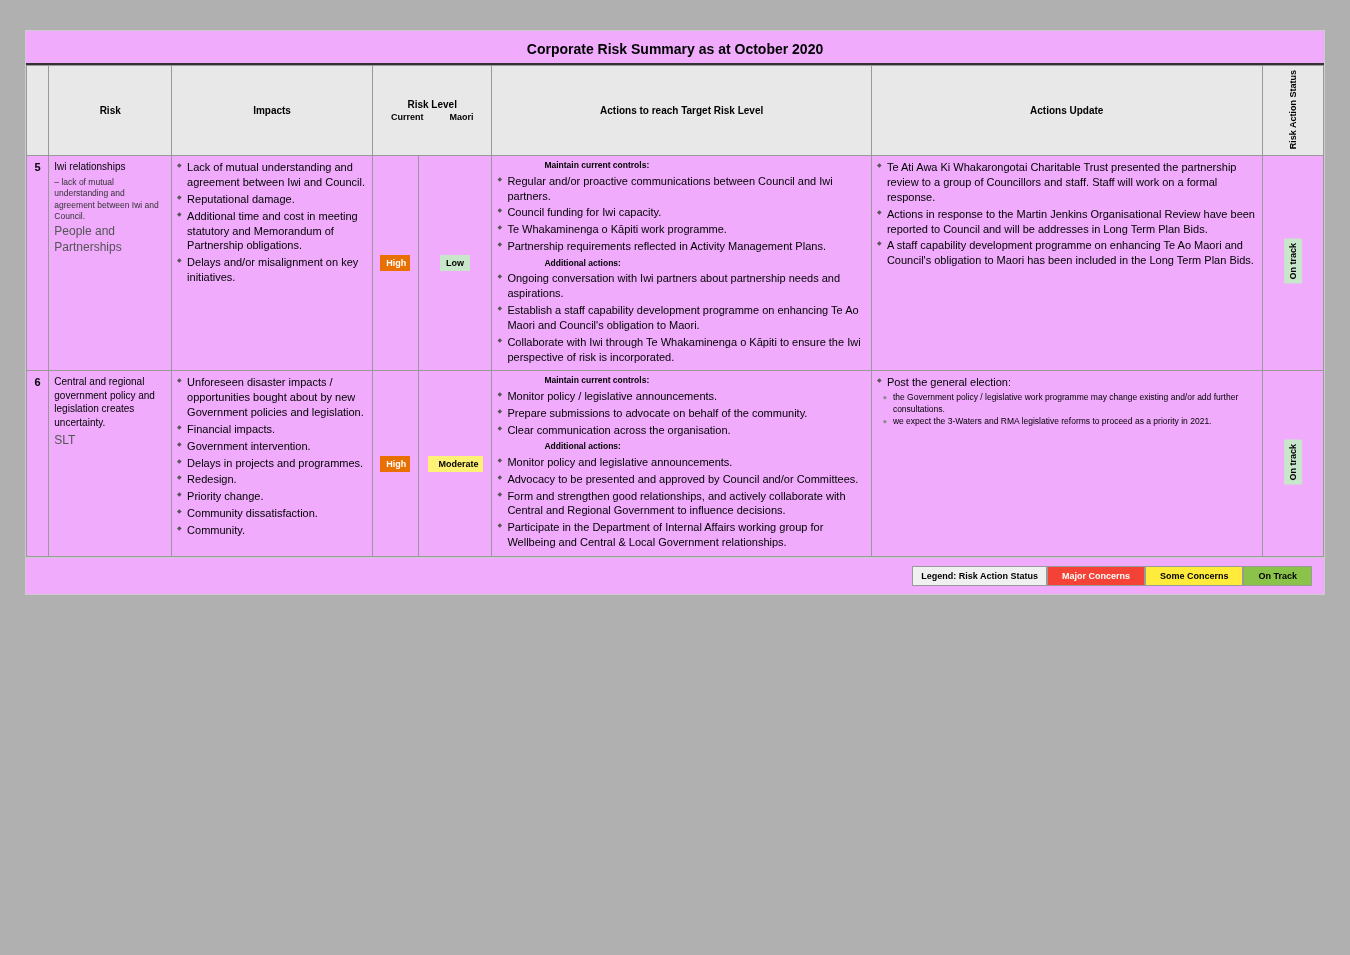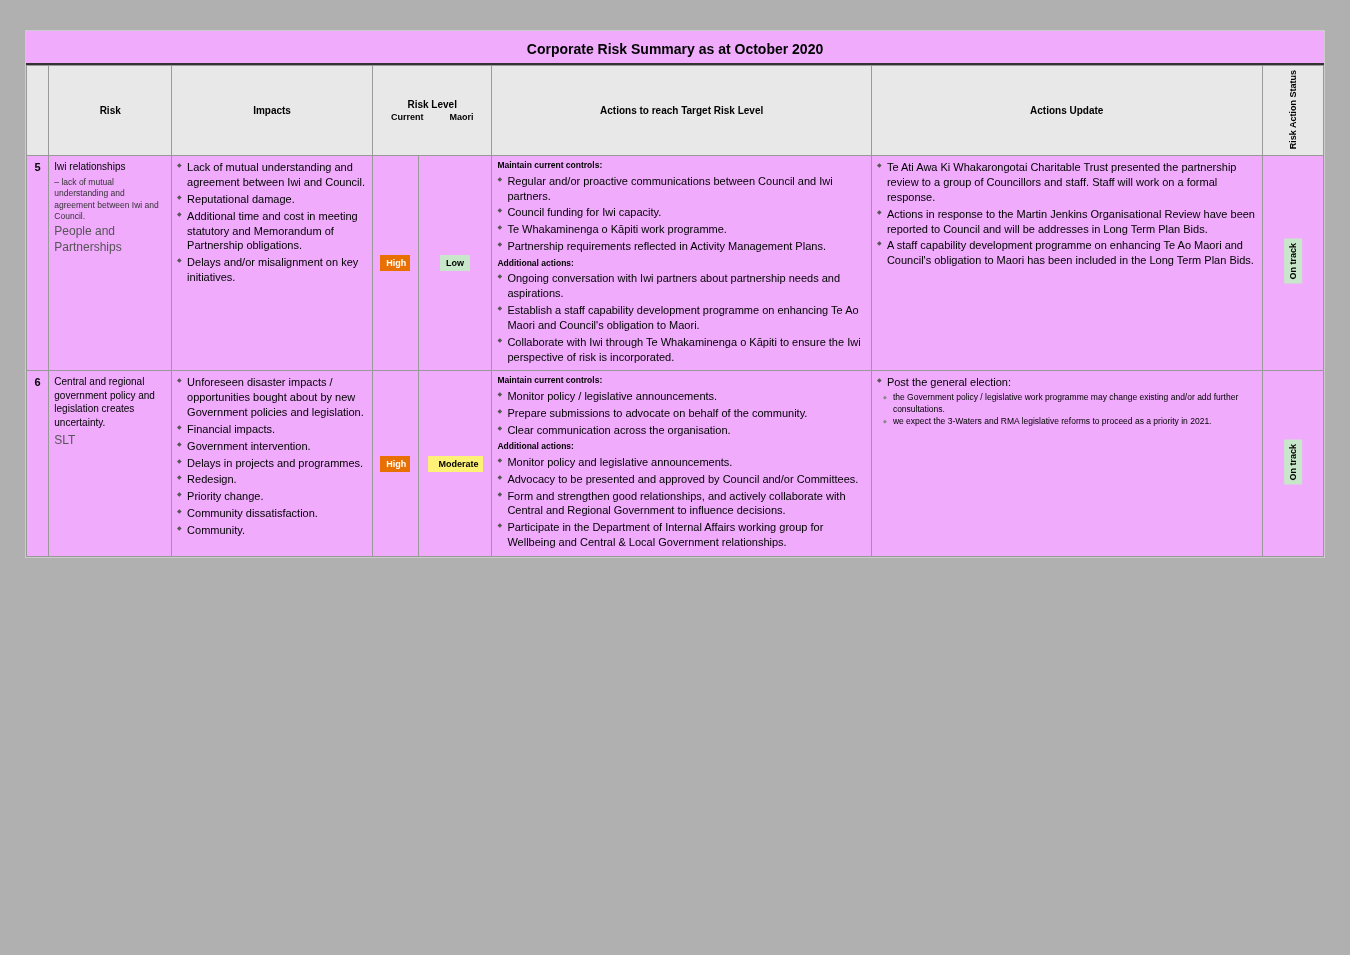--- a/index.html
+++ b/index.html
@@ -123,20 +123,21 @@
       left: 0;
       font-size: 6px;
       top: 1px;
       color: #555;
     }
     .section-title {
       font-weight: bold;
       font-size: 8.5px;
       margin-bottom: 2px;
       margin-top: 4px;
+      margin-left: 47px;
     }
     .section-title:first-child {
       margin-top: 0;
     }
     .high-badge {
       background: #e87000;
       color: #fff;
       font-weight: bold;
       font-size: 9px;
       padding: 2px 4px;
@@ -338,13 +339,19 @@
               <li>Post the general election:</li>
               <div class="sub-bullet">the Government policy / legislative work programme may change existing and/or add further consultations.</div>
               <div class="sub-bullet">we expect the 3-Waters and RMA legislative reforms to proceed as a priority in 2021.</div>
             </ul>
           </td>
           <td class="status-cell"><span class="on-track-badge">On track</span></td>
         </tr>
       </tbody>
   </table>
 
+  <div class="legend-area">
+    <span class="legend-label">Legend: Risk Action Status</span>
+    <span class="legend-item-red">Major Concerns</span>
+    <span class="legend-item-yellow">Some Concerns</span>
+    <span class="legend-item-green">On Track</span>
+  </div>
 </div>
 
 </body></html>

